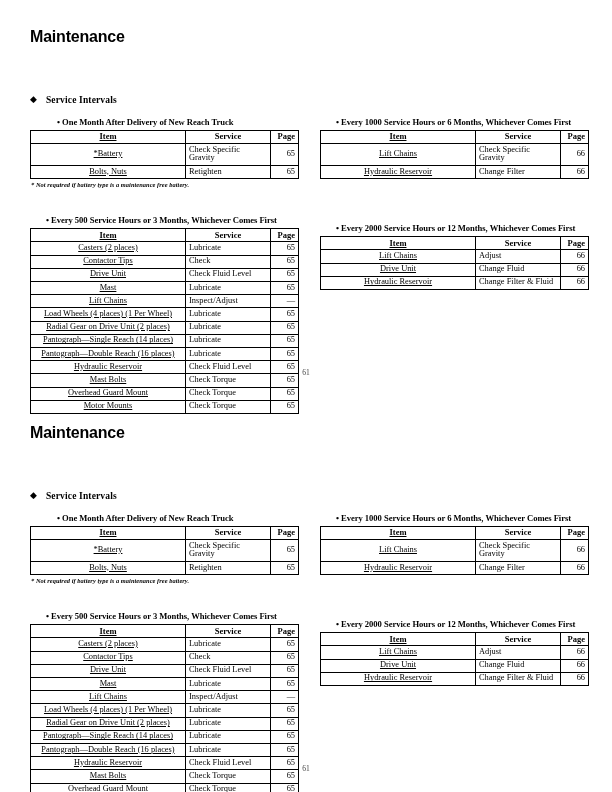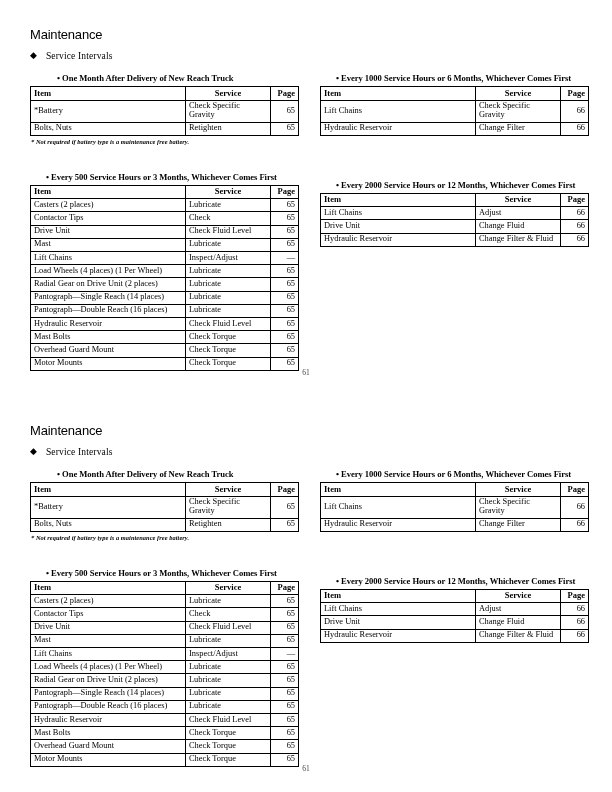--- a/index.html
+++ b/index.html
@@ -25,43 +25,44 @@
 
   .content {
     position: absolute;
     left: 30px;
     top: 28px;
     width: 556px;
   }
 
   .doc-title {
     font-family: "Liberation Sans", sans-serif;
-    font-weight: normal;
-    font-size: 13px;
+    font-weight: bold;
+    font-size: 16px;
     letter-spacing: -0.2px;
     margin: 0 0 9px 0;
     line-height: 1.1;
   }
 
   .section-head {
     display: flex;
     align-items: baseline;
     margin: 0 0 12px 0;
   }
   .diamond-icon {
     font-size: 9px;
     line-height: 1;
     margin-right: 9px;
     position: relative;
     top: -1px;
   }
   .section-head-label {
-    font-weight: normal;
+    font-weight: bold;
     font-size: 9.5px;
     letter-spacing: 0.15px;
+    margin-top: 40px;
   }
 
   .columns {
     position: relative;
     width: 556px;
   }
   .col {
     position: absolute;
     top: 0;
   }
@@ -89,21 +90,21 @@
   }
   table.svc th, table.svc td {
     border: 0.6px solid #000;
     padding: 1.6px 3px 1.8px 3px;
     height: 12px;
   }
   table.svc th {
     font-weight: bold;
     font-size: 8.5px;
   }
-  table.svc th.c-item, table.svc td.c-item { text-align: left; }
+  table.svc th.c-item, table.svc td.c-item { text-align: center; text-decoration: underline; }
   table.svc th.c-svc,  table.svc td.c-svc  { }
   table.svc th.c-pg,   table.svc td.c-pg   { text-align: right; }
   table.svc th.c-pg { text-align: right; }
 
   
   .w-item { width: 155px; }
   .w-svc  { width: 85px; }
   .w-pg   { width: 28px; }
 
   .footnote {

